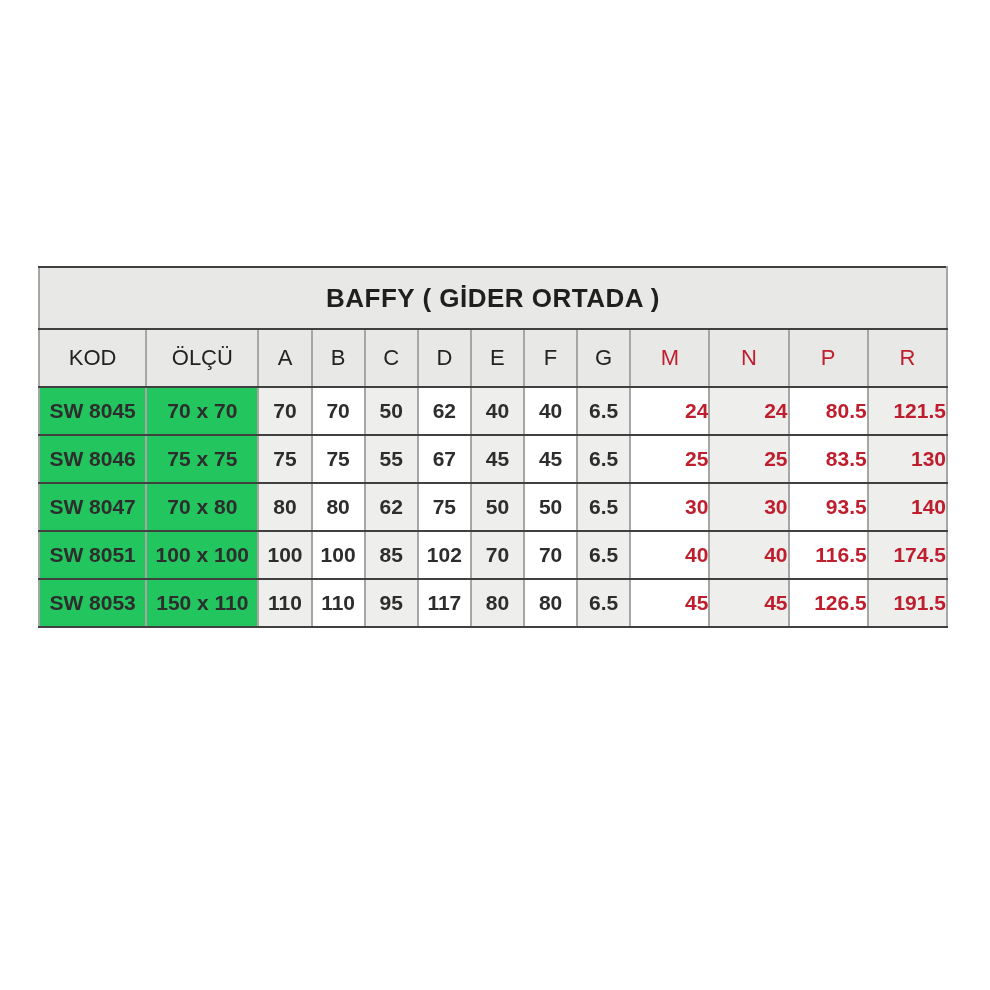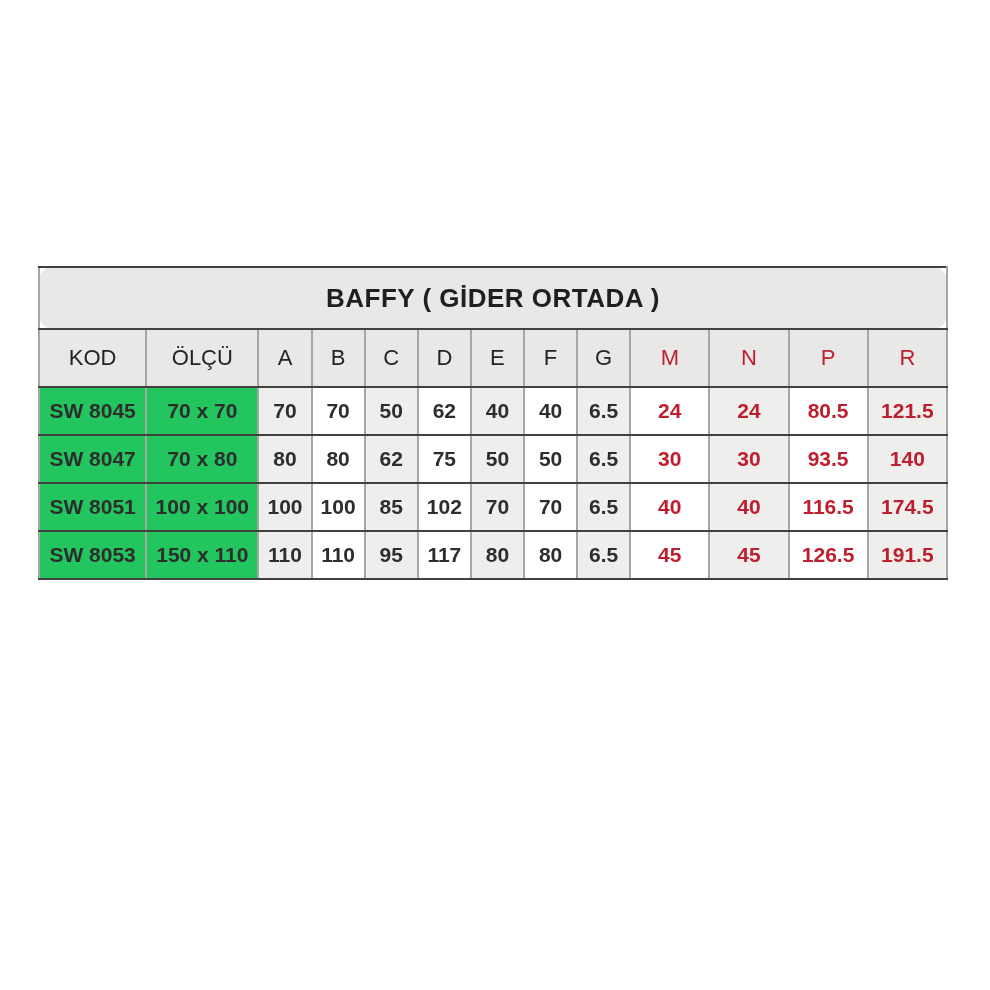--- a/index.html
+++ b/index.html
@@ -45,41 +45,40 @@
     background: #e8e8e6;
     color: #1f1f1f;
     font-size: 26px;
     font-weight: 700;
     letter-spacing: 0.5px;
     padding-left: 166px; 
     border-top: 1px solid #bcbcbc;
     border-left: 2px solid #a6a6a4;
     border-right: 2px solid #a6a6a4;
     border-bottom: 2px solid #404040;
-    border-radius: 14px;
   }
   
   tr.head-row th {
     height: 56px;
     background: #e8e8e6;
     color: #232323;
     font-size: 22px;
     font-weight: 400;
   }
   tr.head-row th.red { color: var(--accent); }
   
   tbody td {
     height: 46px;
     background: #ffffff;
     color: #2d2d2d;
     font-size: 21px;
     font-weight: 600;
   }
   tbody td.s { background: #eeeeec; }
-  tbody td.r { color: var(--accent); }
+  tbody td.r { color: var(--accent); text-align: right; }
   td.kod, td.olcu { background: #22c55e; }
   
   col.w-kod  { width: 107px; }
   col.w-olcu { width: 112px; }
   col.w-sm   { width: 53px; }
   col.w-lg   { width: 79px; }
 </style>
 </head>
 <body>
 
@@ -131,20 +130,35 @@
           <td>62</td>
           <td class="s">40</td>
           <td>40</td>
           <td class="s">6.5</td>
           <td class="r">24</td>
           <td class="s r">24</td>
           <td class="r">80.5</td>
           <td class="s r">121.5</td>
         </tr>
         <tr>
+          <td class="kod">SW 8046</td>
+          <td class="olcu">75 x 75</td>
+          <td class="s">75</td>
+          <td>75</td>
+          <td class="s">55</td>
+          <td>67</td>
+          <td class="s">45</td>
+          <td>45</td>
+          <td class="s">6.5</td>
+          <td class="r">25</td>
+          <td class="s r">25</td>
+          <td class="r">83.5</td>
+          <td class="s r">130</td>
+        </tr>
+        <tr>
           <td class="kod">SW 8047</td>
           <td class="olcu">70 x 80</td>
           <td class="s">80</td>
           <td>80</td>
           <td class="s">62</td>
           <td>75</td>
           <td class="s">50</td>
           <td>50</td>
           <td class="s">6.5</td>
           <td class="r">30</td>

